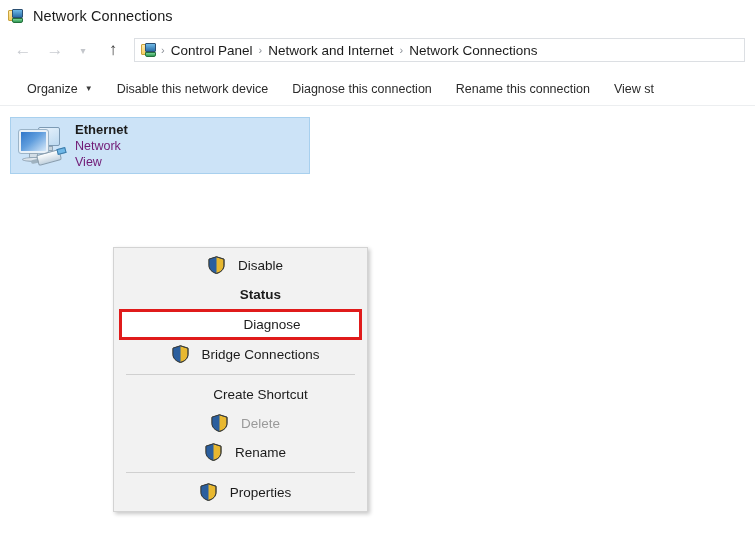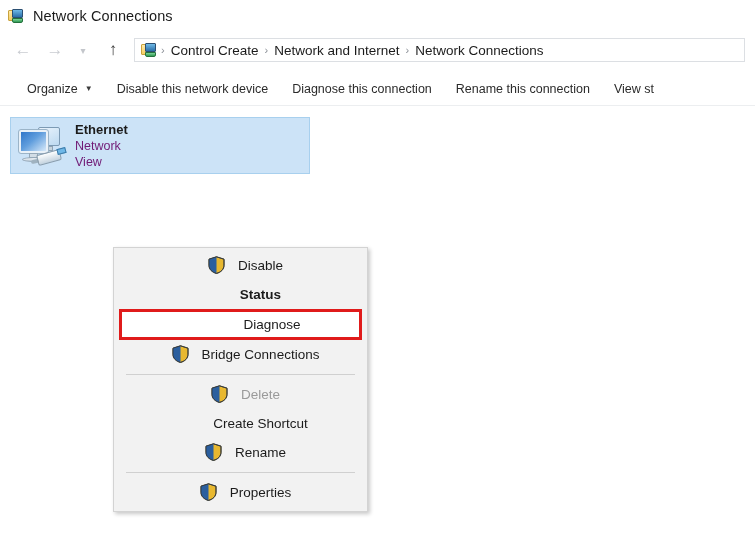--- a/index.html
+++ b/index.html
@@ -335,21 +335,21 @@
     <div class="navbtn recent">▾</div>
     <div class="navbtn up">↑</div>
 
     <div class="crumbbox">
       <span class="net-icon">
         <span class="folder"></span>
           <span class="mon"></span>
           <span class="base"></span>
       </span>
       <span class="crumb-sep">›</span>
-      <span class="crumb">Control Create</span>
+      <span class="crumb">Control Panel</span>
       <span class="crumb-sep">›</span>
       <span class="crumb">Network and Internet</span>
       <span class="crumb-sep">›</span>
       <span class="crumb">Network Connections</span>
     </div>
   </div>
 
   <div class="toolbar">
     <div class="tb-item first">
       <span>Organize</span>
@@ -412,36 +412,36 @@
             <path d="M8.5 0.8 L1 3.2 V9.2 C1 13.4 4.2 16.3 8.5 17.4 Z" fill="#2b5f9e"></path>
             <path d="M8.5 0.8 L16 3.2 V9.2 C16 13.4 12.8 16.3 8.5 17.4 C4.2 16.3 1 13.4 1 9.2 V3.2 Z" fill="none" stroke="#2f3a4a" stroke-width="1"></path>
           </svg>
         </span>
         <span class="mi-label">Bridge Connections</span>
       </div>
 
       <div class="mi-sep"></div>
 
       <div class="mi">
+        <span class="mi-icon"></span>
+        <span class="mi-label">Create Shortcut</span>
+      </div>
+
+      <div class="mi">
         <span class="mi-icon">
           <svg class="shield" viewBox="0 0 17 18">
             <path d="M8.5 0.8 L16 3.2 V9.2 C16 13.4 12.8 16.3 8.5 17.4 C4.2 16.3 1 13.4 1 9.2 V3.2 Z" fill="#e8b830" stroke="#6b5410" stroke-width="1"></path>
             <path d="M8.5 0.8 L1 3.2 V9.2 C1 13.4 4.2 16.3 8.5 17.4 Z" fill="#2b5f9e"></path>
             <path d="M8.5 0.8 L16 3.2 V9.2 C16 13.4 12.8 16.3 8.5 17.4 C4.2 16.3 1 13.4 1 9.2 V3.2 Z" fill="none" stroke="#2f3a4a" stroke-width="1"></path>
           </svg>
         </span>
         <span class="mi-label disabled">Delete</span>
       </div>
 
       <div class="mi">
-        <span class="mi-icon"></span>
-        <span class="mi-label">Create Shortcut</span>
-      </div>
-
-      <div class="mi">
         <span class="mi-icon">
           <svg class="shield" viewBox="0 0 17 18">
             <path d="M8.5 0.8 L16 3.2 V9.2 C16 13.4 12.8 16.3 8.5 17.4 C4.2 16.3 1 13.4 1 9.2 V3.2 Z" fill="#e8b830" stroke="#6b5410" stroke-width="1"></path>
             <path d="M8.5 0.8 L1 3.2 V9.2 C1 13.4 4.2 16.3 8.5 17.4 Z" fill="#2b5f9e"></path>
             <path d="M8.5 0.8 L16 3.2 V9.2 C16 13.4 12.8 16.3 8.5 17.4 C4.2 16.3 1 13.4 1 9.2 V3.2 Z" fill="none" stroke="#2f3a4a" stroke-width="1"></path>
           </svg>
         </span>
         <span class="mi-label">Rename</span>
       </div>
 

